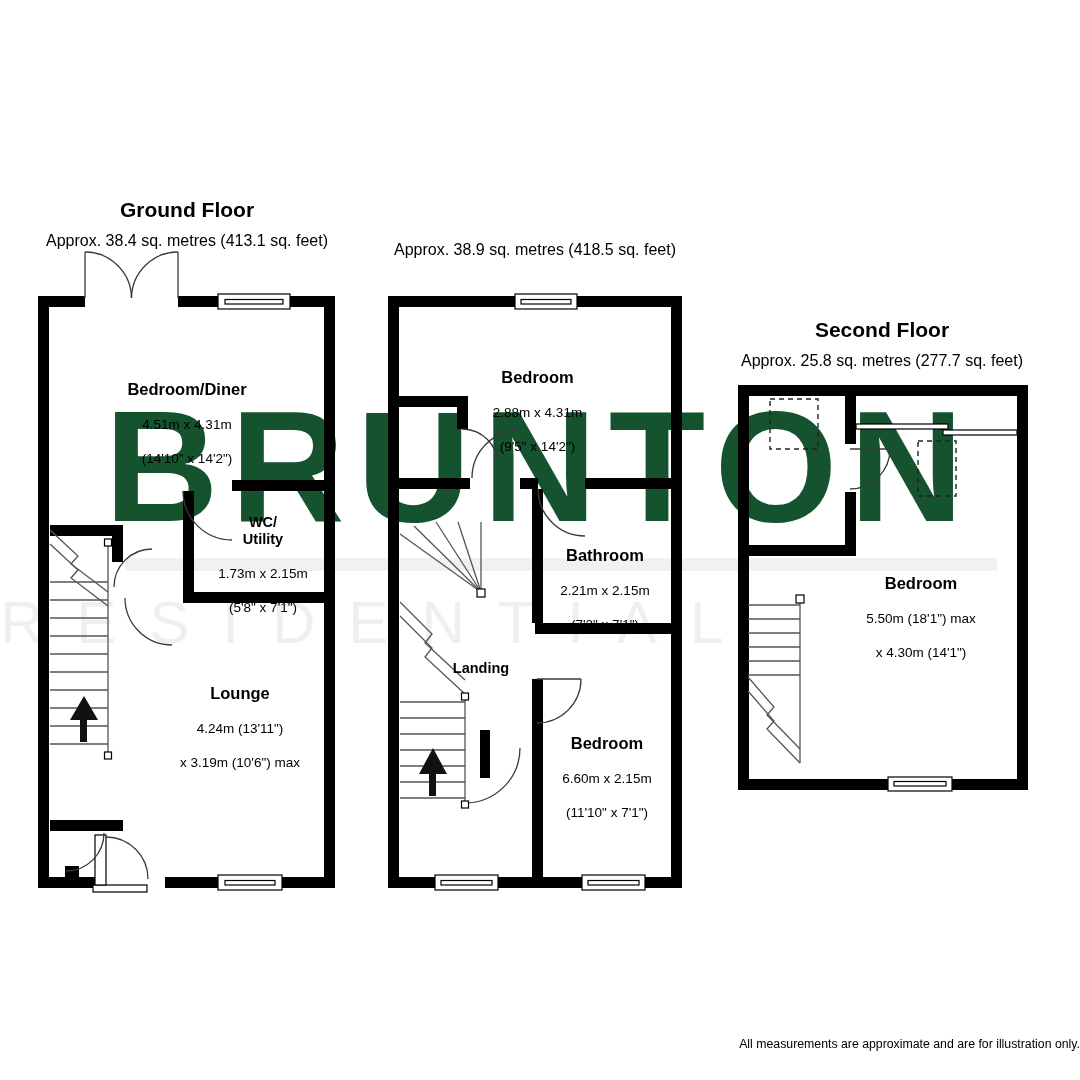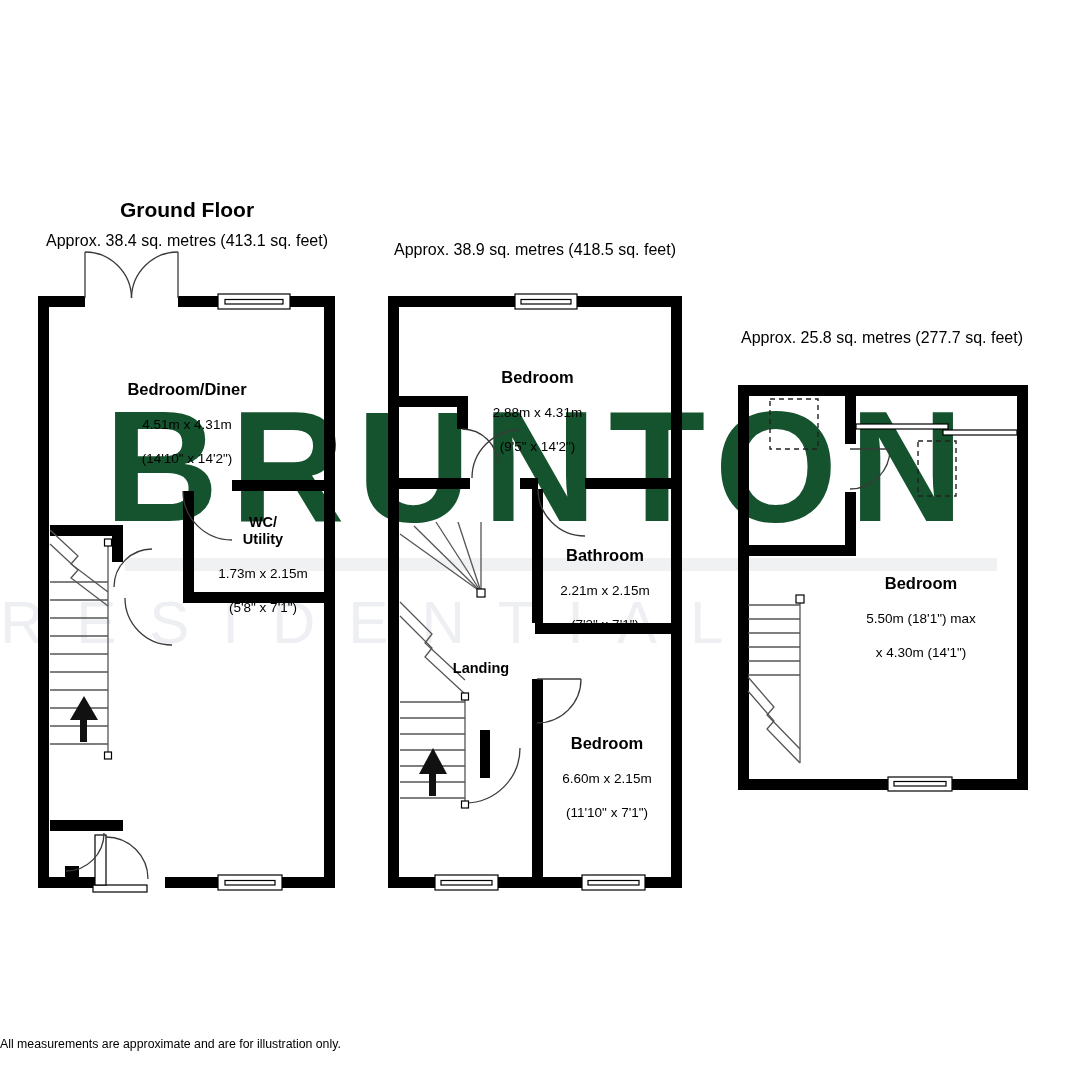--- a/index.html
+++ b/index.html
@@ -17,21 +17,21 @@
 
   .floor-head{position:absolute;z-index:3;text-align:center;}
   .floor-title{font-size:21px;font-weight:bold;line-height:23px;}
   .floor-area{font-size:16px;line-height:16px;margin-top:12px;}
 
   .room{position:absolute;z-index:3;text-align:center;white-space:pre-line;}
   .room .nm{font-size:16.5px;font-weight:bold;line-height:19px;}
   .room .dm{font-size:13.5px;line-height:16px;}
   .room.small .nm{font-size:14.5px;line-height:17px;}
 
-  .footer{position:absolute;left:0;width:1080px;top:1036px;text-align:left;z-index:3;
+  .footer{position:absolute;left:0;width:1080px;top:1036px;text-align:right;z-index:3;
           font-size:12.3px;line-height:17px;}
 
   
   .w{fill:#000;}
   .win{fill:#fff;stroke:#000;stroke-width:1.2;}
   .arc{fill:none;stroke:#3a3a3a;stroke-width:1.3;}
   .st{fill:none;stroke:#555;stroke-width:1.3;}
   .dash{fill:none;stroke:#222;stroke-width:1.4;stroke-dasharray:5 4;}
   .blk{fill:#111;}
 </style>
@@ -120,20 +120,25 @@
   <div class="room" style="left:62px;top:362px;width:250px;">
     <div class="nm">Bedroom/Diner</div>
     <div class="dm">4.51m x 4.31m</div>
     <div class="dm">(14'10" x 14'2")</div>
   </div>
   <div class="room small" style="left:197px;top:496px;width:132px;">
     <div class="nm">WC/
 Utility</div>
     <div class="dm">1.73m x 2.15m</div>
     <div class="dm">(5'8" x 7'1")</div>
+  </div>
+  <div class="room" style="left:115px;top:666px;width:250px;">
+    <div class="nm">Lounge</div>
+    <div class="dm">4.24m (13'11")</div>
+    <div class="dm">x 3.19m (10'6") max</div>
   </div>
 
   <div class="floor-head" style="left:385px;top:230px;width:300px;">
     <div class="floor-area">Approx. 38.9 sq. metres (418.5 sq. feet)</div>
   </div>
 
   <svg class="plan" style="left:388px;top:296px;" width="294" height="592" viewBox="0 0 294 592">
     <g>
       <rect class="w" x="0" y="0" width="294" height="11"></rect>
       <rect class="w" x="0" y="0" width="11" height="592"></rect>
@@ -216,20 +221,21 @@
   <div class="room small" style="left:420px;top:642px;width:122px;">
     <div class="nm">Landing</div>
   </div>
   <div class="room" style="left:482px;top:716px;width:250px;">
     <div class="nm">Bedroom</div>
     <div class="dm">6.60m x 2.15m</div>
     <div class="dm">(11'10" x 7'1")</div>
   </div>
 
   <div class="floor-head" style="left:732px;top:318px;width:300px;">
+    <div class="floor-title">Second Floor</div>
     <div class="floor-area">Approx. 25.8 sq. metres (277.7 sq. feet)</div>
   </div>
 
   <svg class="plan" style="left:738px;top:385px;" width="290" height="405" viewBox="0 0 290 405">
     <g>
       <rect class="w" x="0" y="0" width="290" height="11"></rect>
       <rect class="w" x="0" y="0" width="11" height="405"></rect>
       <rect class="w" x="279" y="0" width="11" height="405"></rect>
       <rect class="w" x="0" y="394" width="290" height="11"></rect>
       <rect class="w" x="107" y="11" width="11" height="48"></rect>

